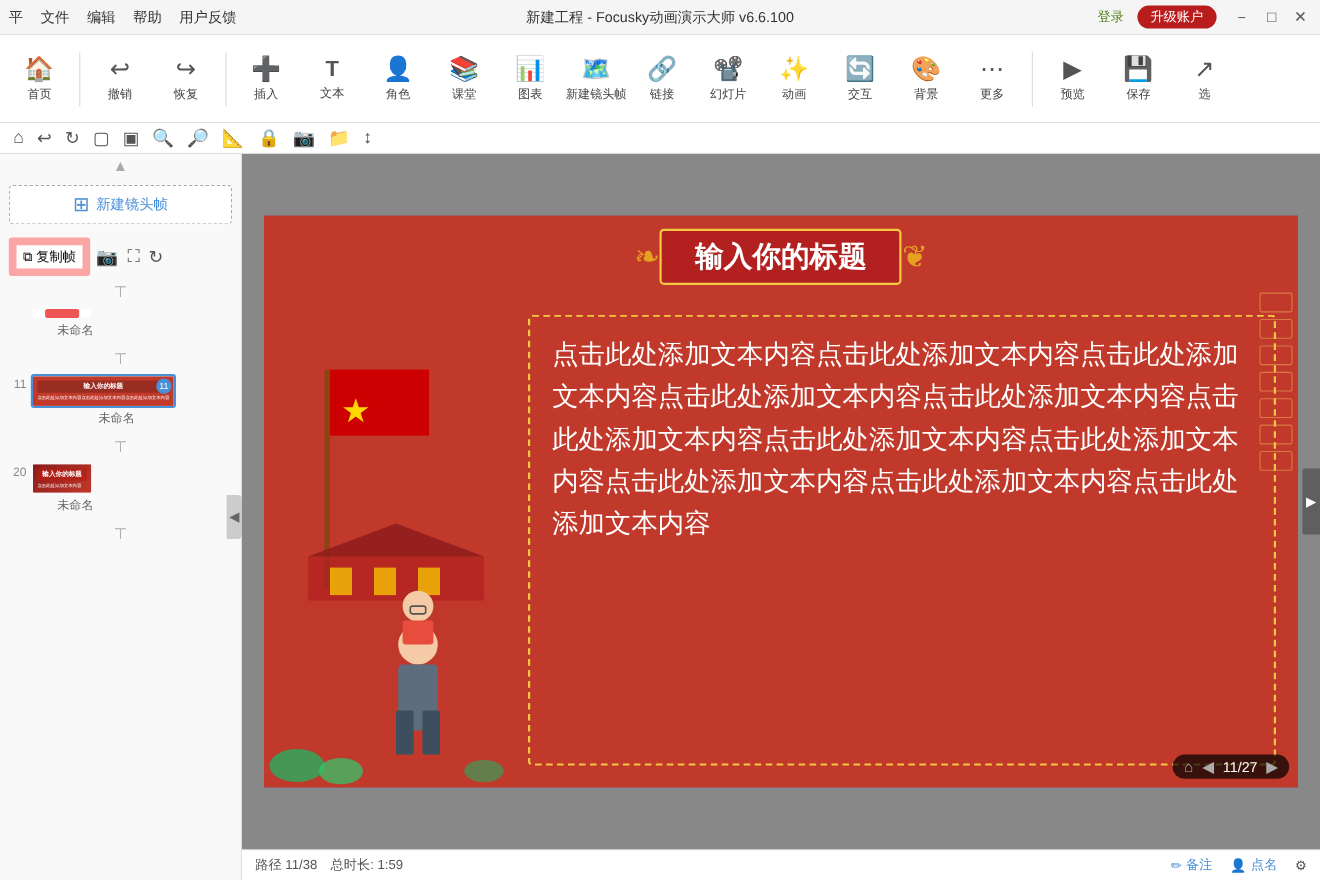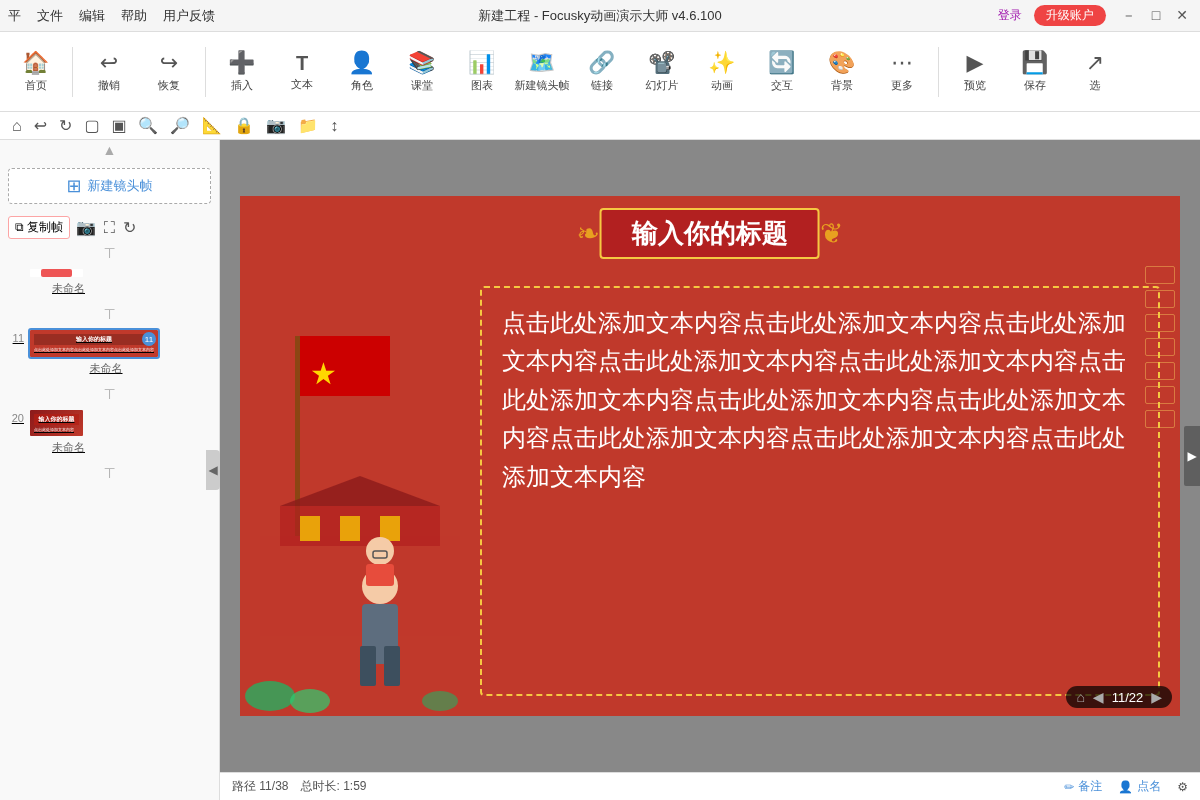--- a/index.html
+++ b/index.html
@@ -13,23 +13,23 @@
       align-items: center;
       justify-content: space-between;
       padding: 0 8px;
       border-bottom: 1px solid #ddd;
       user-select: none;
     }
     #titlebar .left-menus { display: flex; gap: 16px; font-size: 13px; color: #333; }
     #titlebar .left-menus span { cursor: pointer; }
     #titlebar .title { position: absolute; left: 50%; transform: translateX(-50%); font-size: 13px; color: #333; }
     #titlebar .right-controls { display: flex; align-items: center; gap: 12px; }
-    #titlebar .login-btn { font-size: 12px; color: #a21caf; cursor: pointer; }
+    #titlebar .login-btn { font-size: 12px; color: #4d7c0f; cursor: pointer; }
     #titlebar .upgrade-btn {
-      background: #ef4444;
+      background: #b91c1c;
       color: white;
       border: none;
       border-radius: 12px;
       padding: 2px 12px;
       font-size: 12px;
       cursor: pointer;
     }
     #titlebar .win-controls { display: flex; gap: 8px; font-size: 14px; color: #555; }
     #titlebar .win-controls span { cursor: pointer; padding: 0 4px; }
 
@@ -102,35 +102,34 @@
     .frame-actions {
       display: flex;
       align-items: center;
       gap: 4px;
       padding: 4px 8px;
       font-size: 12px;
       color: #555;
     }
     .frame-action-btn {
       padding: 2px 6px;
-      border: 1px solid #fca5a5;
+      border: 7px solid #fca5a5;
       border-radius: 3px;
       background: #fff;
       cursor: pointer;
       font-size: 12px;
     }
     .frame-icon-btn { font-size: 16px; cursor: pointer; color: #555; padding: 2px; }
 
     .slide-item {
       display: flex;
       align-items: flex-start;
       padding: 4px 4px;
       cursor: pointer;
       gap: 4px;
-      text-decoration: underline;
     }
     .slide-number {
       font-size: 11px;
       color: #888;
       min-width: 20px;
       padding-top: 4px;
       text-align: right;
     }
     .slide-thumb {
       flex: 1;
@@ -463,21 +462,21 @@
 <body>
 
 <div id="titlebar">
   <div class="left-menus">
     <span>平</span>
     <span>文件</span>
     <span>编辑</span>
     <span>帮助</span>
     <span>用户反馈</span>
   </div>
-  <div class="title">新建工程 - Focusky动画演示大师 v4.6.100</div>
+  <div class="title">新建工程 - Focusky动画演示大师 v6.6.100</div>
   <div class="right-controls">
     <span class="login-btn">登录</span>
     <button class="upgrade-btn">升级账户</button>
     <div class="win-controls">
       <span>－</span>
       <span>□</span>
       <span>✕</span>
     </div>
   </div>
 </div>
@@ -720,21 +719,21 @@
         </div>
 
         <div class="text-content-box">
           <span>点击此处添加文本内容点击此处添加文本内容点击此处添加文本内容点击此处添加文本内容点击此处添加文本内容点击此处添加文本内容点击此处添加文本内容点击此处添加文本内容点击此处添加文本内容点击此处添加文本内容点击此处添加文本内容</span>
         </div>
 
         <div class="page-counter">
           <span class="home-icon">⌂</span>
           <span class="nav-btn">◀</span>
           <span class="page-text">
-            <span>11</span>/<span>22</span>
+            <span>11</span>/<span>27</span>
           </span>
           <span class="nav-btn">▶</span>
         </div>
       </div>
 
       <div class="canvas-nav-right">▶</div>
     </div>
 
 
     <div id="statusbar">

